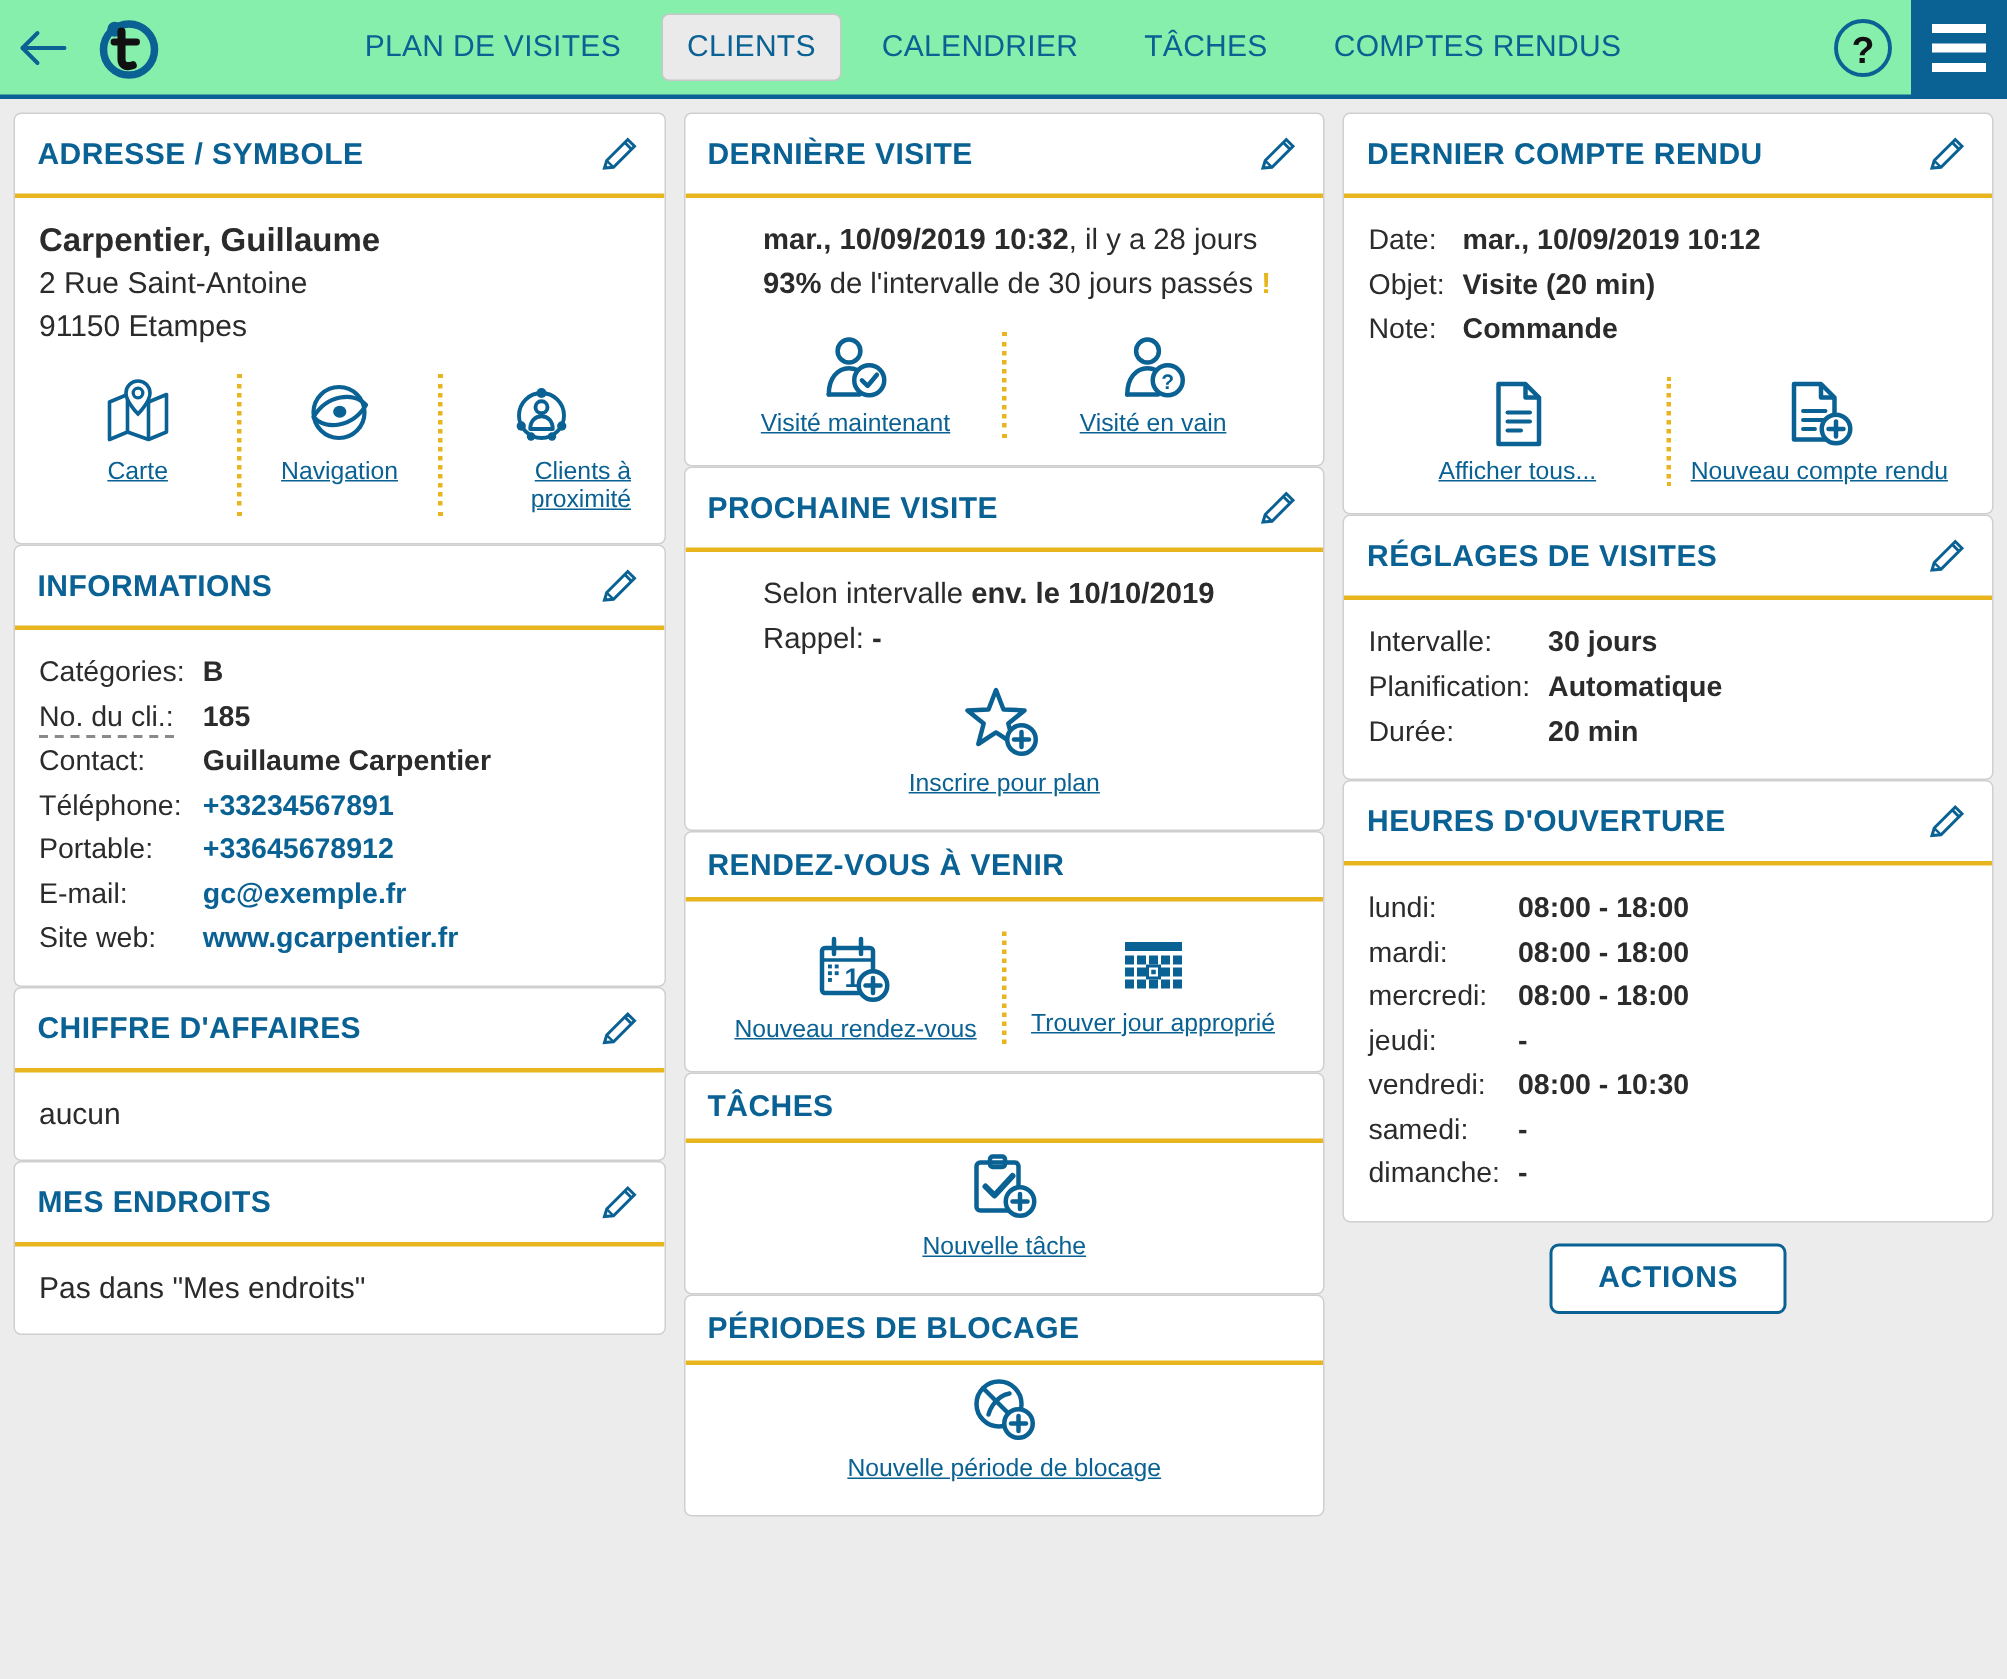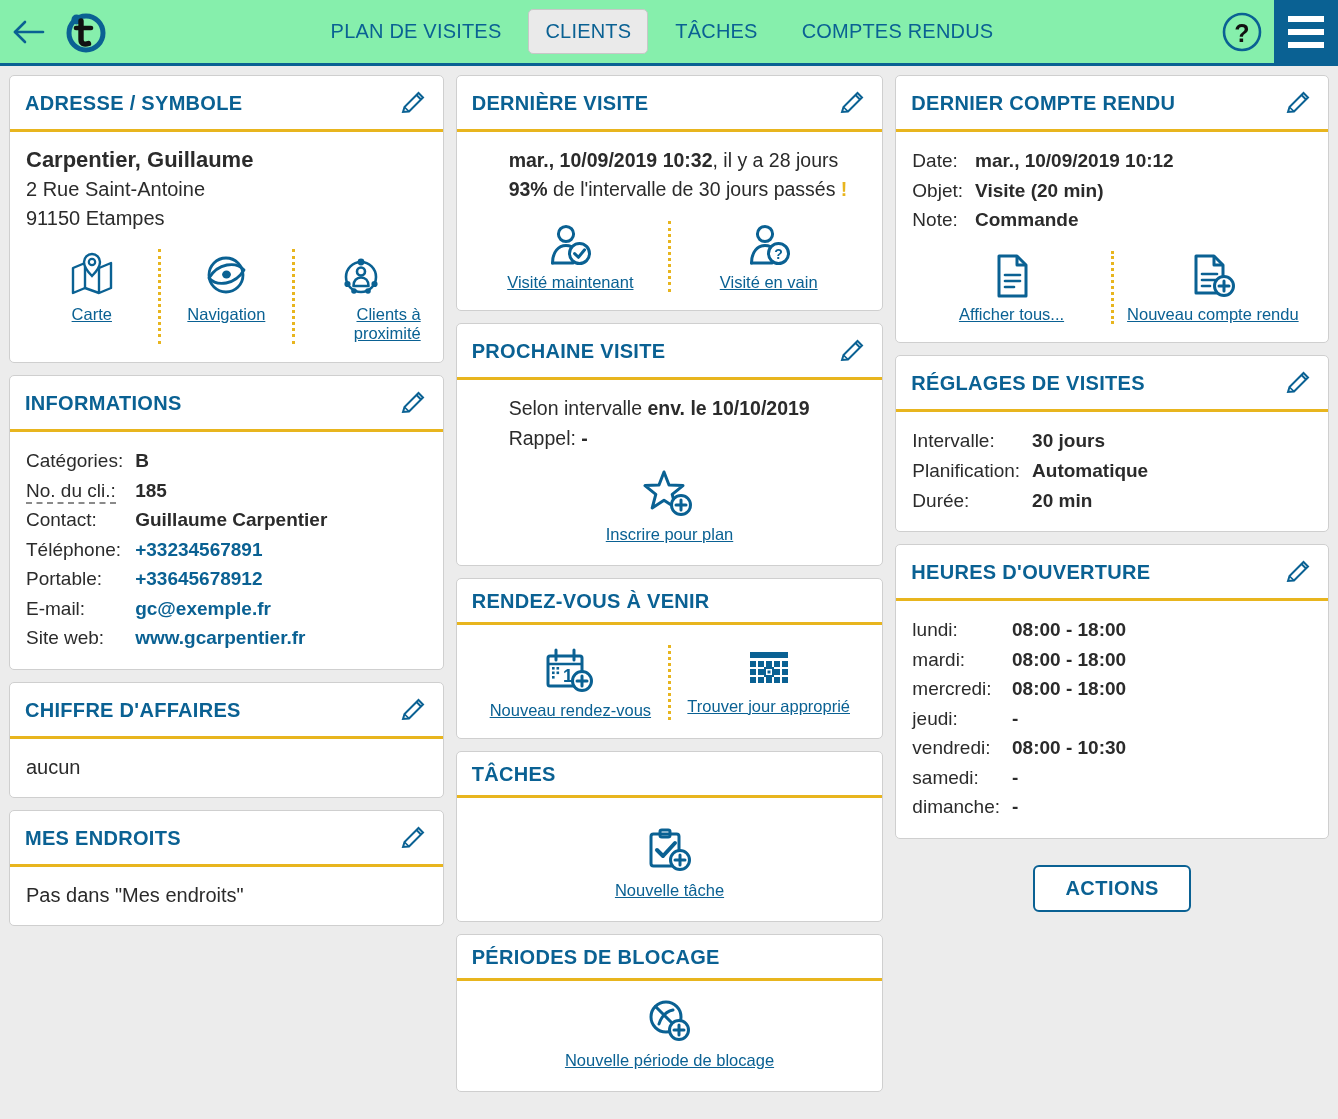--- a/index.html
+++ b/index.html
@@ -73,21 +73,21 @@
   .burger span{display:block;width:36px;height:6px;background:#fff;}
 
   
   .page{
     display:flex;
     gap:12px;
     padding:9px 9px 0 9px;
     height:calc(1119px - 69px);
     align-items:flex-start;
   }
-  .col{display:flex;flex-direction:column;gap:12px;}
+  .col{display:flex;flex-direction:column;}
   .col-left{width:435px;}
   .col-mid{width:428px;}
   .col-right{width:434px;}
 
   
   .card{
     background:#fff;
     border:1px solid var(--card-border);
     border-radius:5px;
     overflow:hidden;
@@ -192,20 +192,21 @@
       <circle cx="24" cy="25" r="17" fill="none" stroke="#0a6193" stroke-width="5"></circle>
       <circle cx="14.5" cy="11.5" r="5" fill="#0a6193"></circle>
       <path d="M19 13 L19 31.5 C19 35.5 22 37 26.5 35.5" fill="none" stroke="#111" stroke-width="5.4" stroke-linecap="round"></path>
       <line x1="14" y1="20" x2="29" y2="20" stroke="#111" stroke-width="4.6" stroke-linecap="round"></line>
     </svg>
   </div>
 
   <div class="nav">
     <div class="nav-tab">PLAN DE VISITES</div>
     <div class="nav-tab active">CLIENTS</div>
+    <div class="nav-tab">CALENDRIER</div>
     <div class="nav-tab">TÂCHES</div>
     <div class="nav-tab">COMPTES RENDUS</div>
   </div>
 
   <div class="help-btn">
     <svg width="42" height="42" viewBox="0 0 42 42">
       <circle cx="21" cy="21" r="18" fill="none" stroke="#0a6193" stroke-width="2.6"></circle>
       <text x="21" y="31" text-anchor="middle" font-family="Liberation Sans, sans-serif" font-size="25" font-weight="bold" fill="#111">?</text>
     </svg>
   </div>
@@ -471,40 +472,40 @@
             <div class="action-label">Trouver jour approprié</div>
           </div>
         </div>
       </div>
     </div>
 
     <div class="card">
       <div class="card-head">
         <div class="card-title">TÂCHES</div>
       </div>
-      <div class="card-body" style="padding-top:23px;">
+      <div class="card-body" style="padding-top:0;">
         <div class="single-action" style="padding-top:6px;">
           <svg width="50" height="48" viewBox="0 0 50 48">
             <rect x="6" y="7" width="28" height="32" rx="2.5" fill="none" stroke="#0a6193" stroke-width="3"></rect>
             <rect x="15" y="3" width="10" height="7" rx="1.8" fill="none" stroke="#0a6193" stroke-width="3"></rect>
             <path d="M12 23 L18 29 L30 16" fill="none" stroke="#0a6193" stroke-width="4" stroke-linecap="round" stroke-linejoin="round"></path>
             <circle cx="35" cy="33" r="9.5" fill="#fff" stroke="#0a6193" stroke-width="3"></circle>
             <line x1="35" y1="28" x2="35" y2="38" stroke="#0a6193" stroke-width="3" stroke-linecap="round"></line>
             <line x1="30" y1="33" x2="40" y2="33" stroke="#0a6193" stroke-width="3" stroke-linecap="round"></line>
           </svg>
           <div class="action-label">Nouvelle tâche</div>
         </div>
       </div>
     </div>
 
     <div class="card">
       <div class="card-head">
         <div class="card-title">PÉRIODES DE BLOCAGE</div>
       </div>
-      <div class="card-body" style="padding-top:10px;">
+      <div class="card-body" style="padding-top:0;">
         <div class="single-action" style="padding-top:6px;">
           <svg width="50" height="48" viewBox="0 0 50 48">
             <circle cx="21" cy="20" r="15" fill="none" stroke="#0a6193" stroke-width="3"></circle>
             <line x1="10.5" y1="9.5" x2="31.5" y2="30.5" stroke="#0a6193" stroke-width="3" stroke-linecap="round"></line>
             <path d="M14 27 C14 27 17 15 28 13" fill="none" stroke="#0a6193" stroke-width="3" stroke-linecap="round"></path>
             <circle cx="34" cy="33" r="9.5" fill="#fff" stroke="#0a6193" stroke-width="3"></circle>
             <line x1="34" y1="28" x2="34" y2="38" stroke="#0a6193" stroke-width="3" stroke-linecap="round"></line>
             <line x1="29" y1="33" x2="39" y2="33" stroke="#0a6193" stroke-width="3" stroke-linecap="round"></line>
           </svg>
           <div class="action-label">Nouvelle période de blocage</div>

